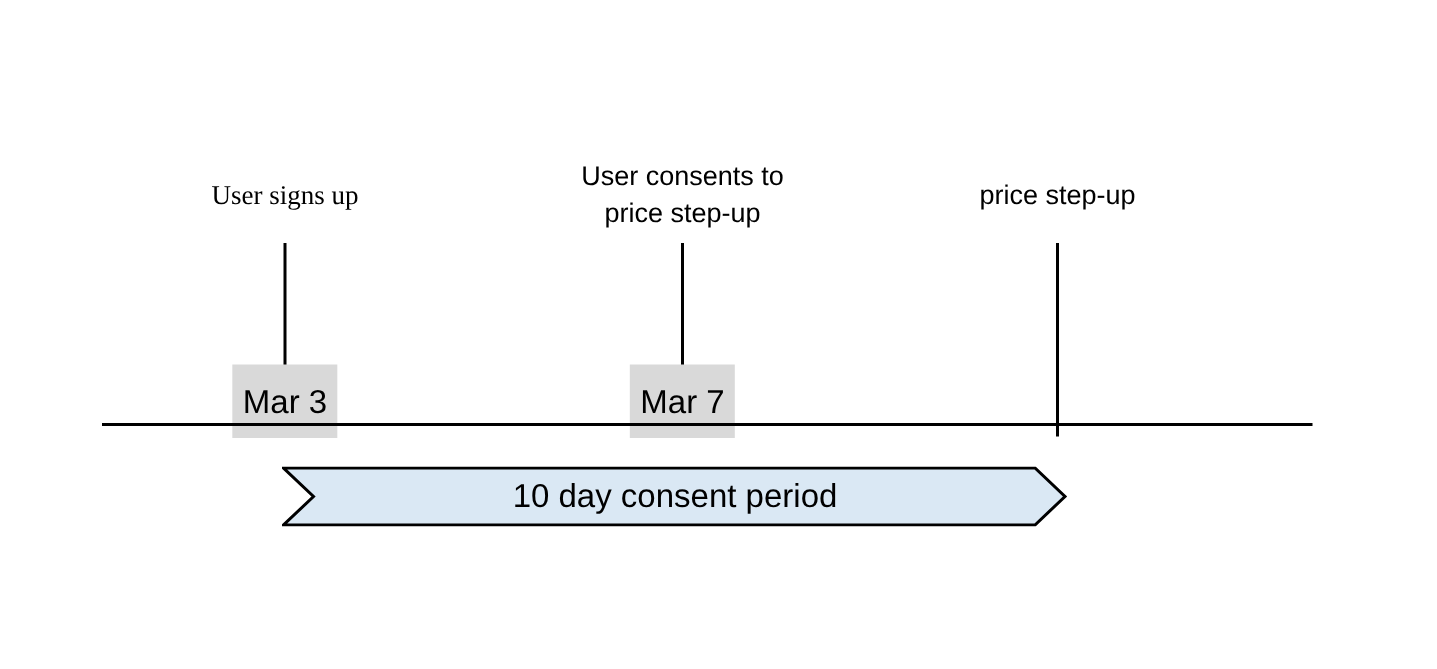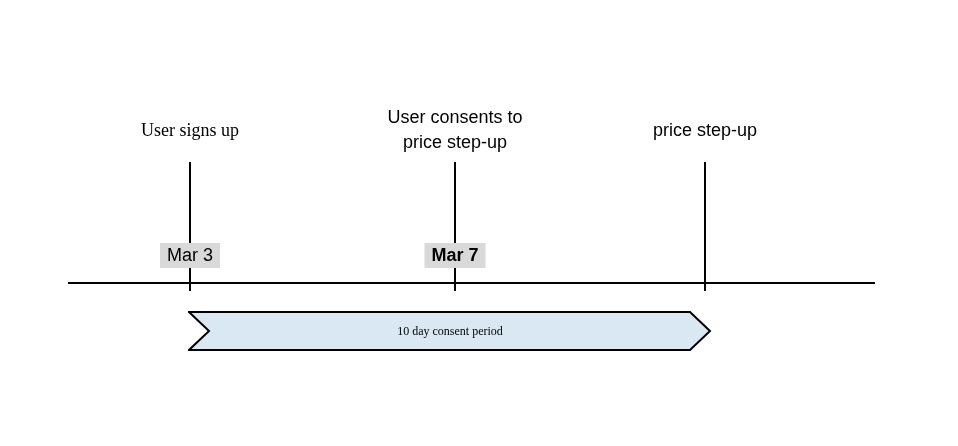--- a/index.html
+++ b/index.html
@@ -45,27 +45,27 @@
     background: var(--color-line);
   }
   .tick.e1 { left: 189px; }
   .tick.e2 { left: 454px; }
   .tick.e3 { left: 704px; }
   .date-chip {
     position: absolute;
     top: 243px;
     transform: translateX(-50%);
     background: var(--color-date_bg);
-    font-size: 18px;
+    font-size: 22px;
     line-height: 25px;
-    padding: 0 7px;
+    padding: 12px 7px;
     white-space: nowrap;
   }
   .date-chip.e1 { left: 190px; }
-  .date-chip.e2 { left: 455px; font-weight: bold; }
+  .date-chip.e2 { left: 455px; }
   .date-chip.e3 { left: 705px; }
   .axis {
     position: absolute;
     left: 68px;
     top: 282px;
     width: 807px;
     height: 2px;
     background: var(--color-line);
   }
   .banner-svg {
@@ -83,23 +83,22 @@
   }
   .banner-label {
     position: absolute;
     left: 188px;
     top: 311px;
     width: 524px;
     height: 40px;
     display: flex;
     align-items: center;
     justify-content: center;
-    font-size: 12px;
+    font-size: 22px;
     white-space: nowrap;
-    font-family: Liberation Serif, serif;
   }
 </style>
 </head>
 <body>
 
 <div class="canvas">
 
   <div class="event-title e1">
     <div>User signs up</div>
     <div></div>

